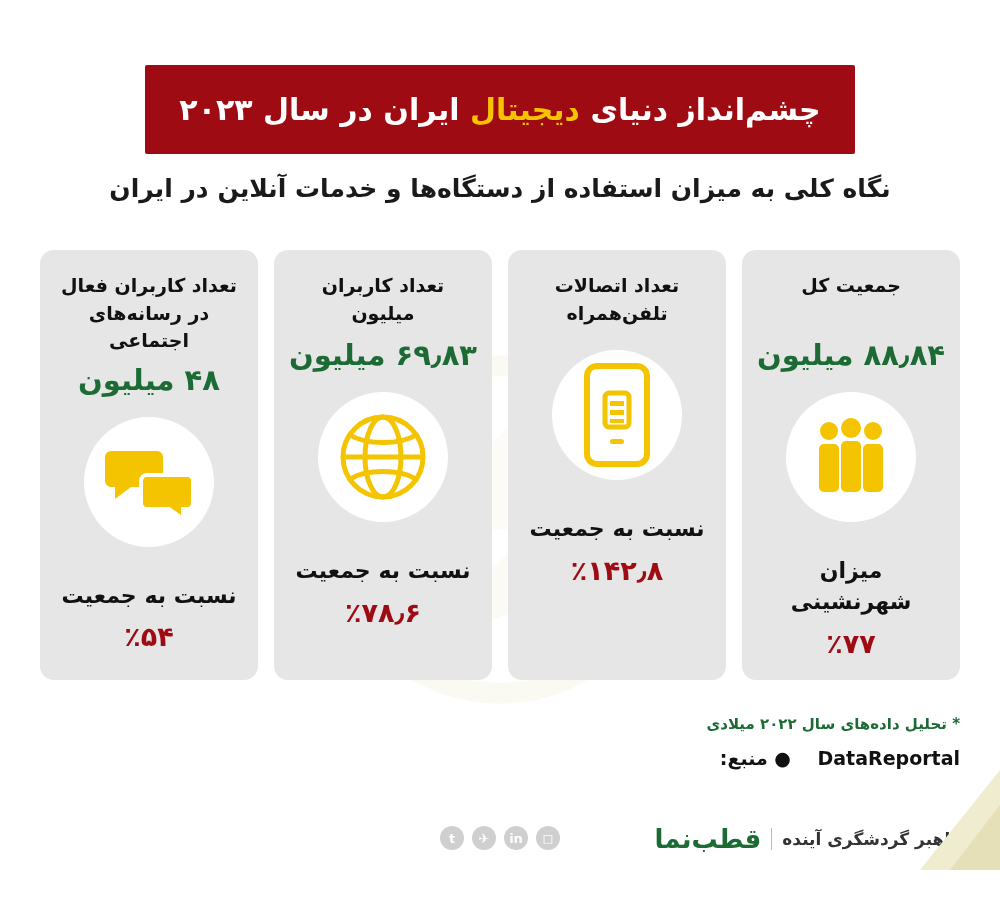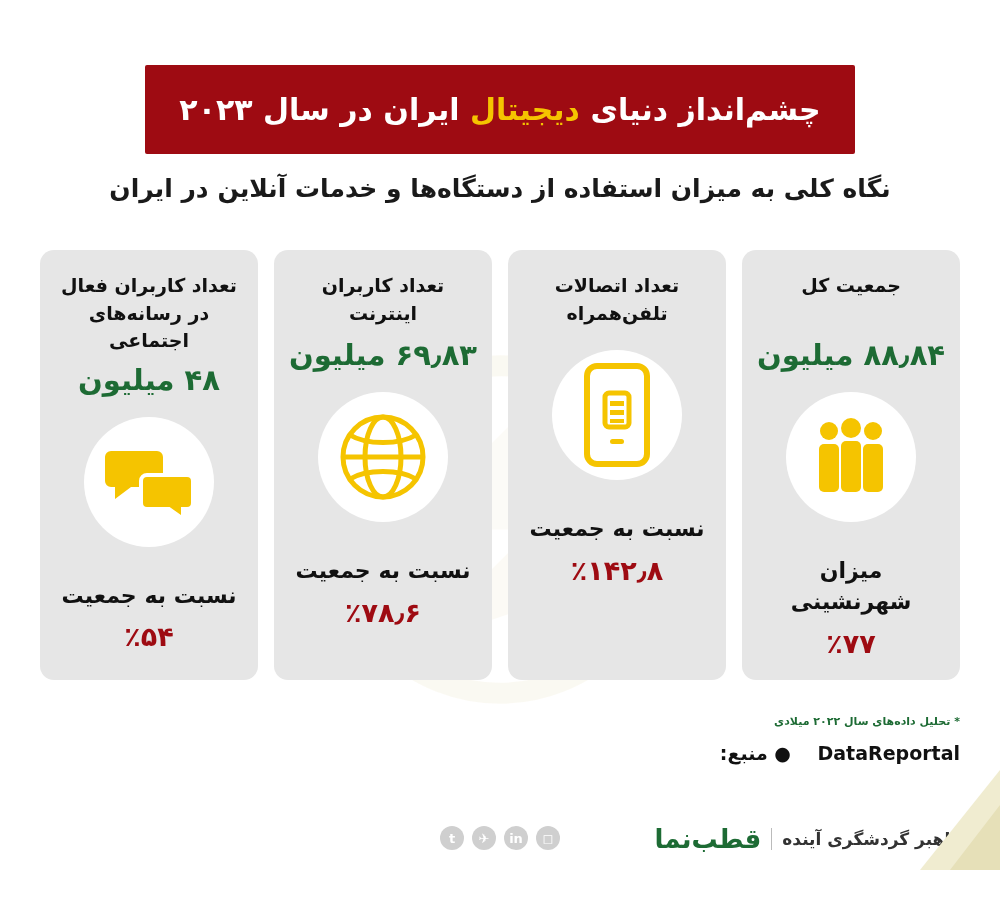--- a/index.html
+++ b/index.html
@@ -95,21 +95,21 @@
     text-align:center;white-space:nowrap;
   }
 
   
   .foot{
     position:absolute;
     right:40px;top:715px;
     text-align:right;
   }
   .foot .note{
-    font-size:11px;font-weight:bold;color:#1d6b34;
+    font-size:15px;font-weight:bold;color:#1d6b34;
     margin-bottom:14px;
   }
   .foot .source{
     font-size:19px;font-weight:bold;color:#111111;
     direction:rtl;
   }
   .foot .source .eng{direction:ltr;display:inline-block;margin-left:20px;}
 
   
   .bottom{
@@ -201,21 +201,21 @@
             <rect x="26" y="56" width="14" height="4" fill="#f5c400"></rect>
             <rect x="26" y="76" width="14" height="5" rx="2.5" fill="#f5c400"></rect>
           </svg>
         </span>
       </div>
       <div class="sub-label">نسبت به جمعیت</div>
       <div class="pct">٪۱۴۲٫۸</div>
     </div>
 
     <div class="card">
-      <div class="label">تعداد کاربران اینترنت</div>
+      <div class="label">تعداد کاربران میلیون</div>
       <div class="value">۶۹٫۸۳ میلیون</div>
       <div class="icon-circle">
         <span>
           <svg width="90" height="90" viewBox="0 0 90 90" xmlns="http://www.w3.org/2000/svg">
             <g fill="none" stroke="#f5c400" stroke-width="5">
               <circle cx="45" cy="45" r="40"></circle>
               <ellipse cx="45" cy="45" rx="18" ry="40"></ellipse>
               <line x1="5" y1="45" x2="85" y2="45"></line>
               <path d="M12 23 C28 33, 62 33, 78 23"></path>
               <path d="M12 67 C28 57, 62 57, 78 67"></path>

